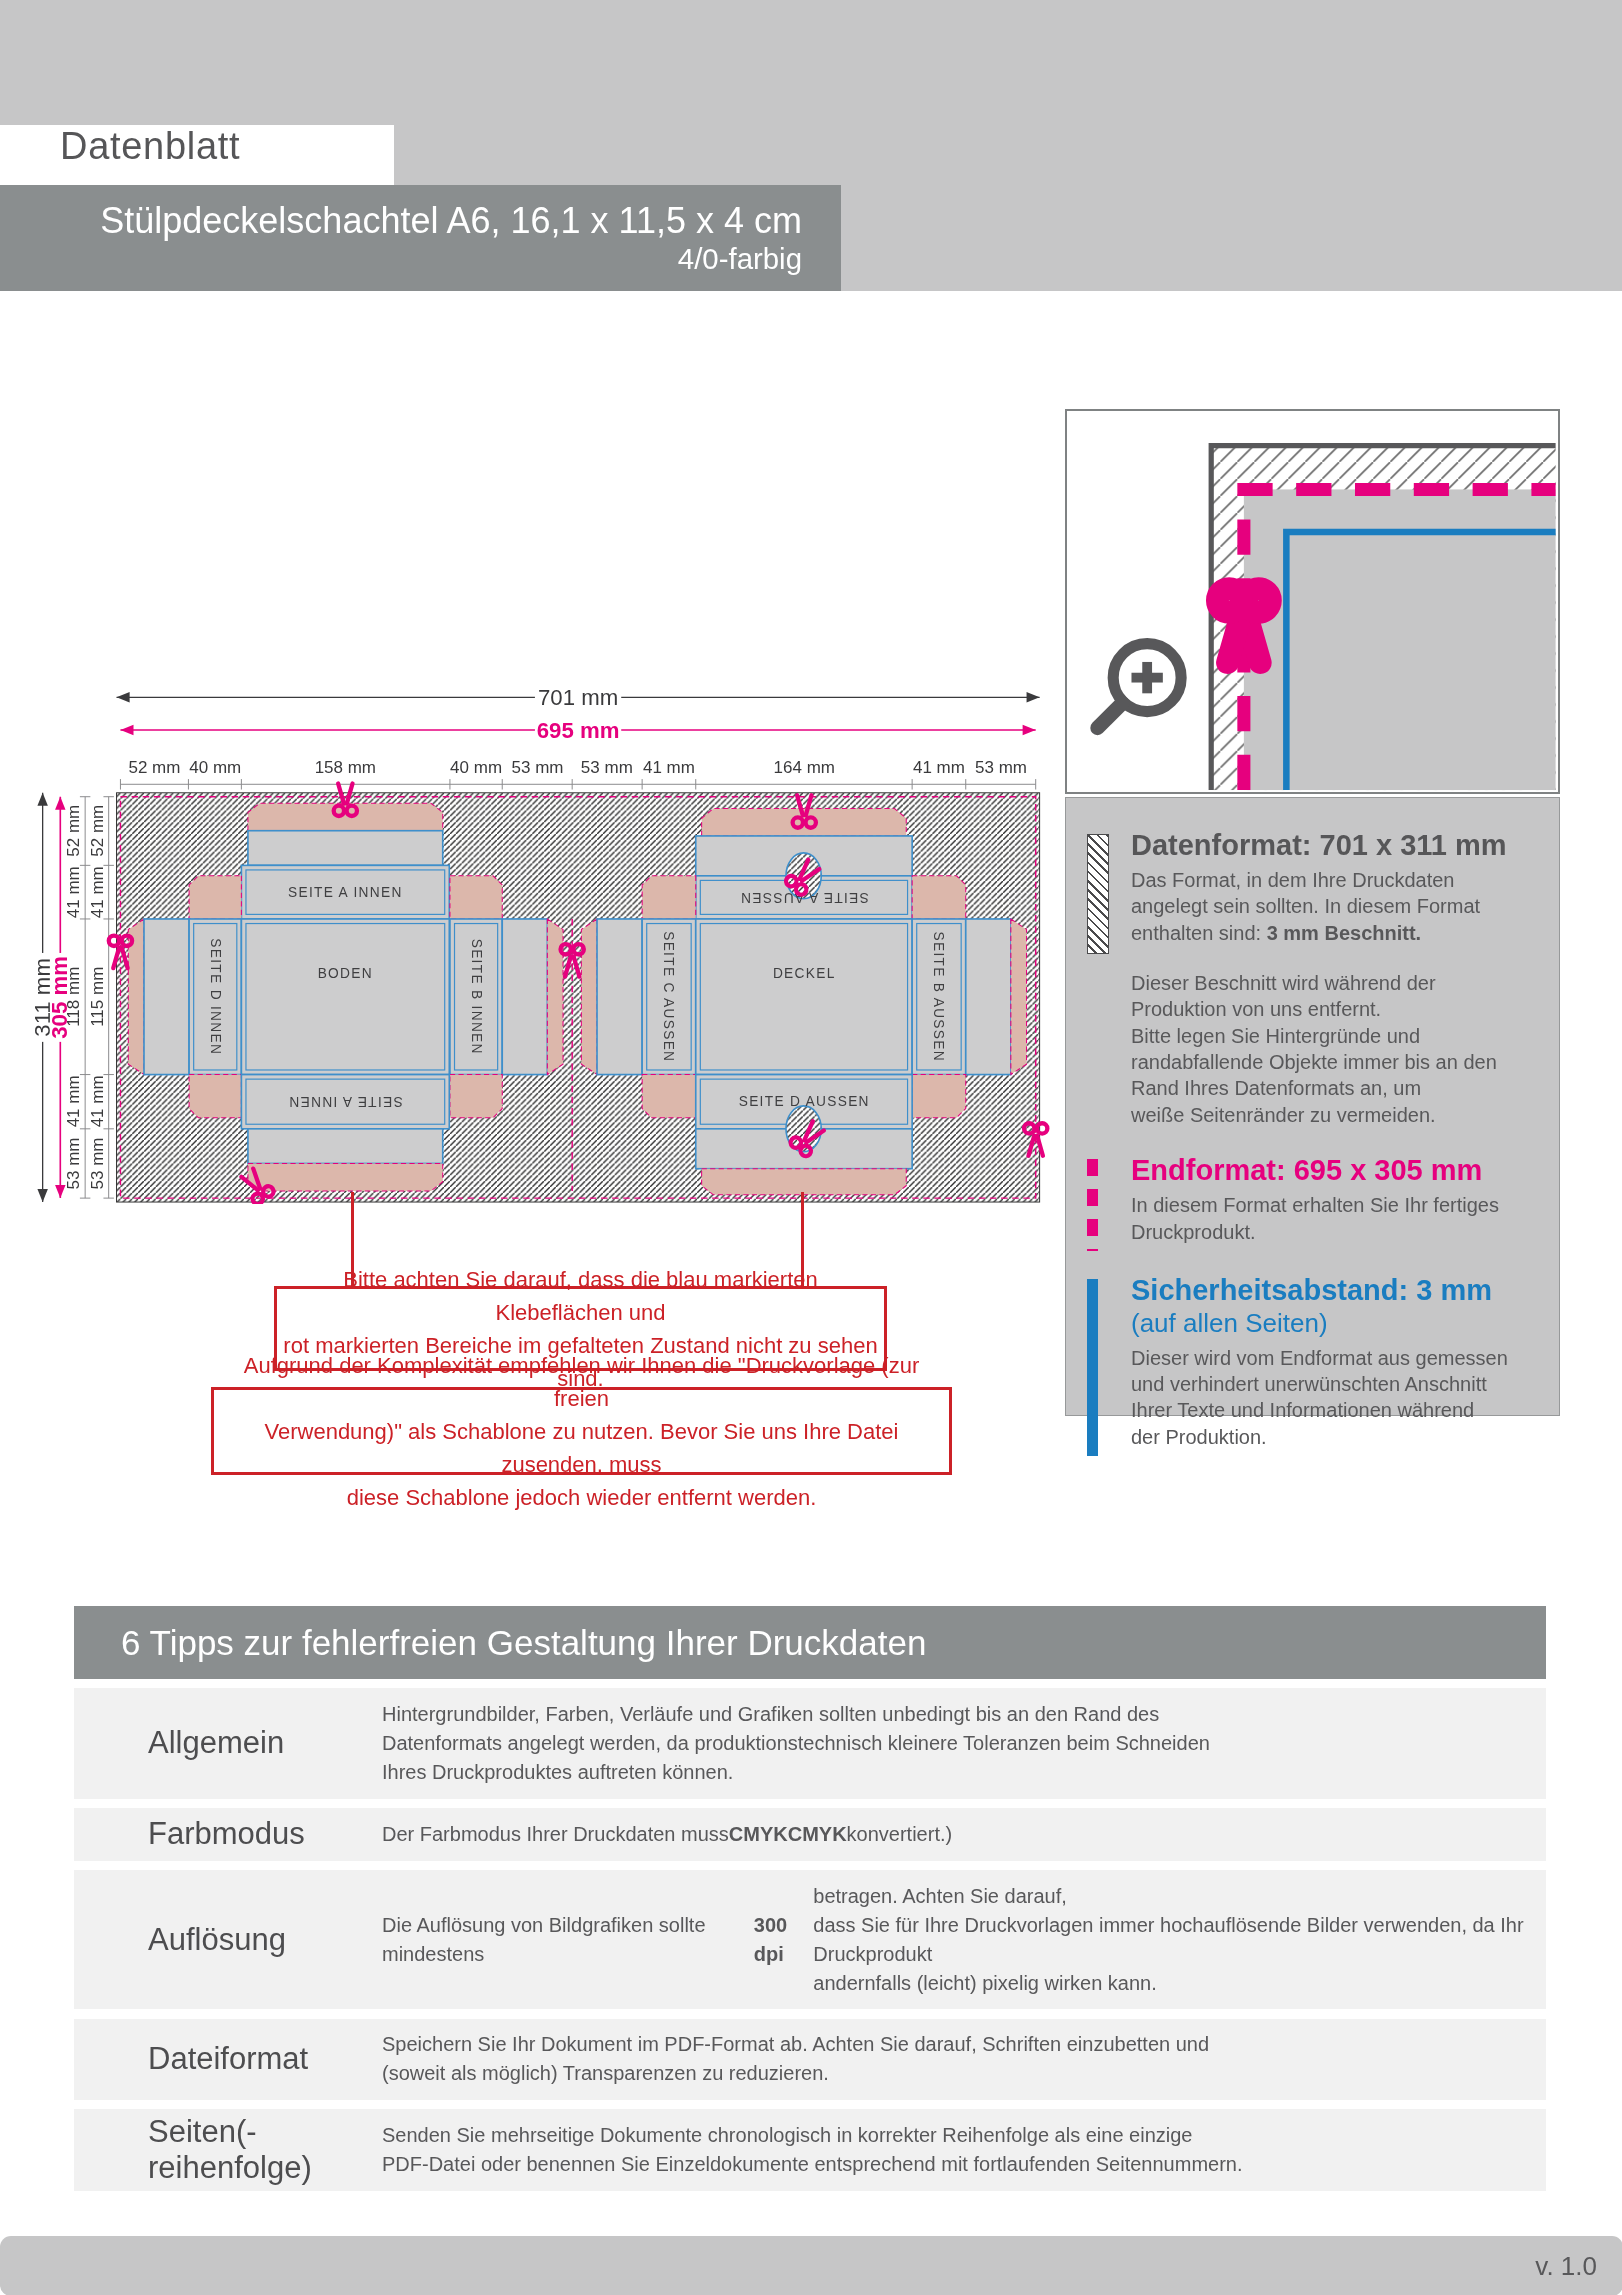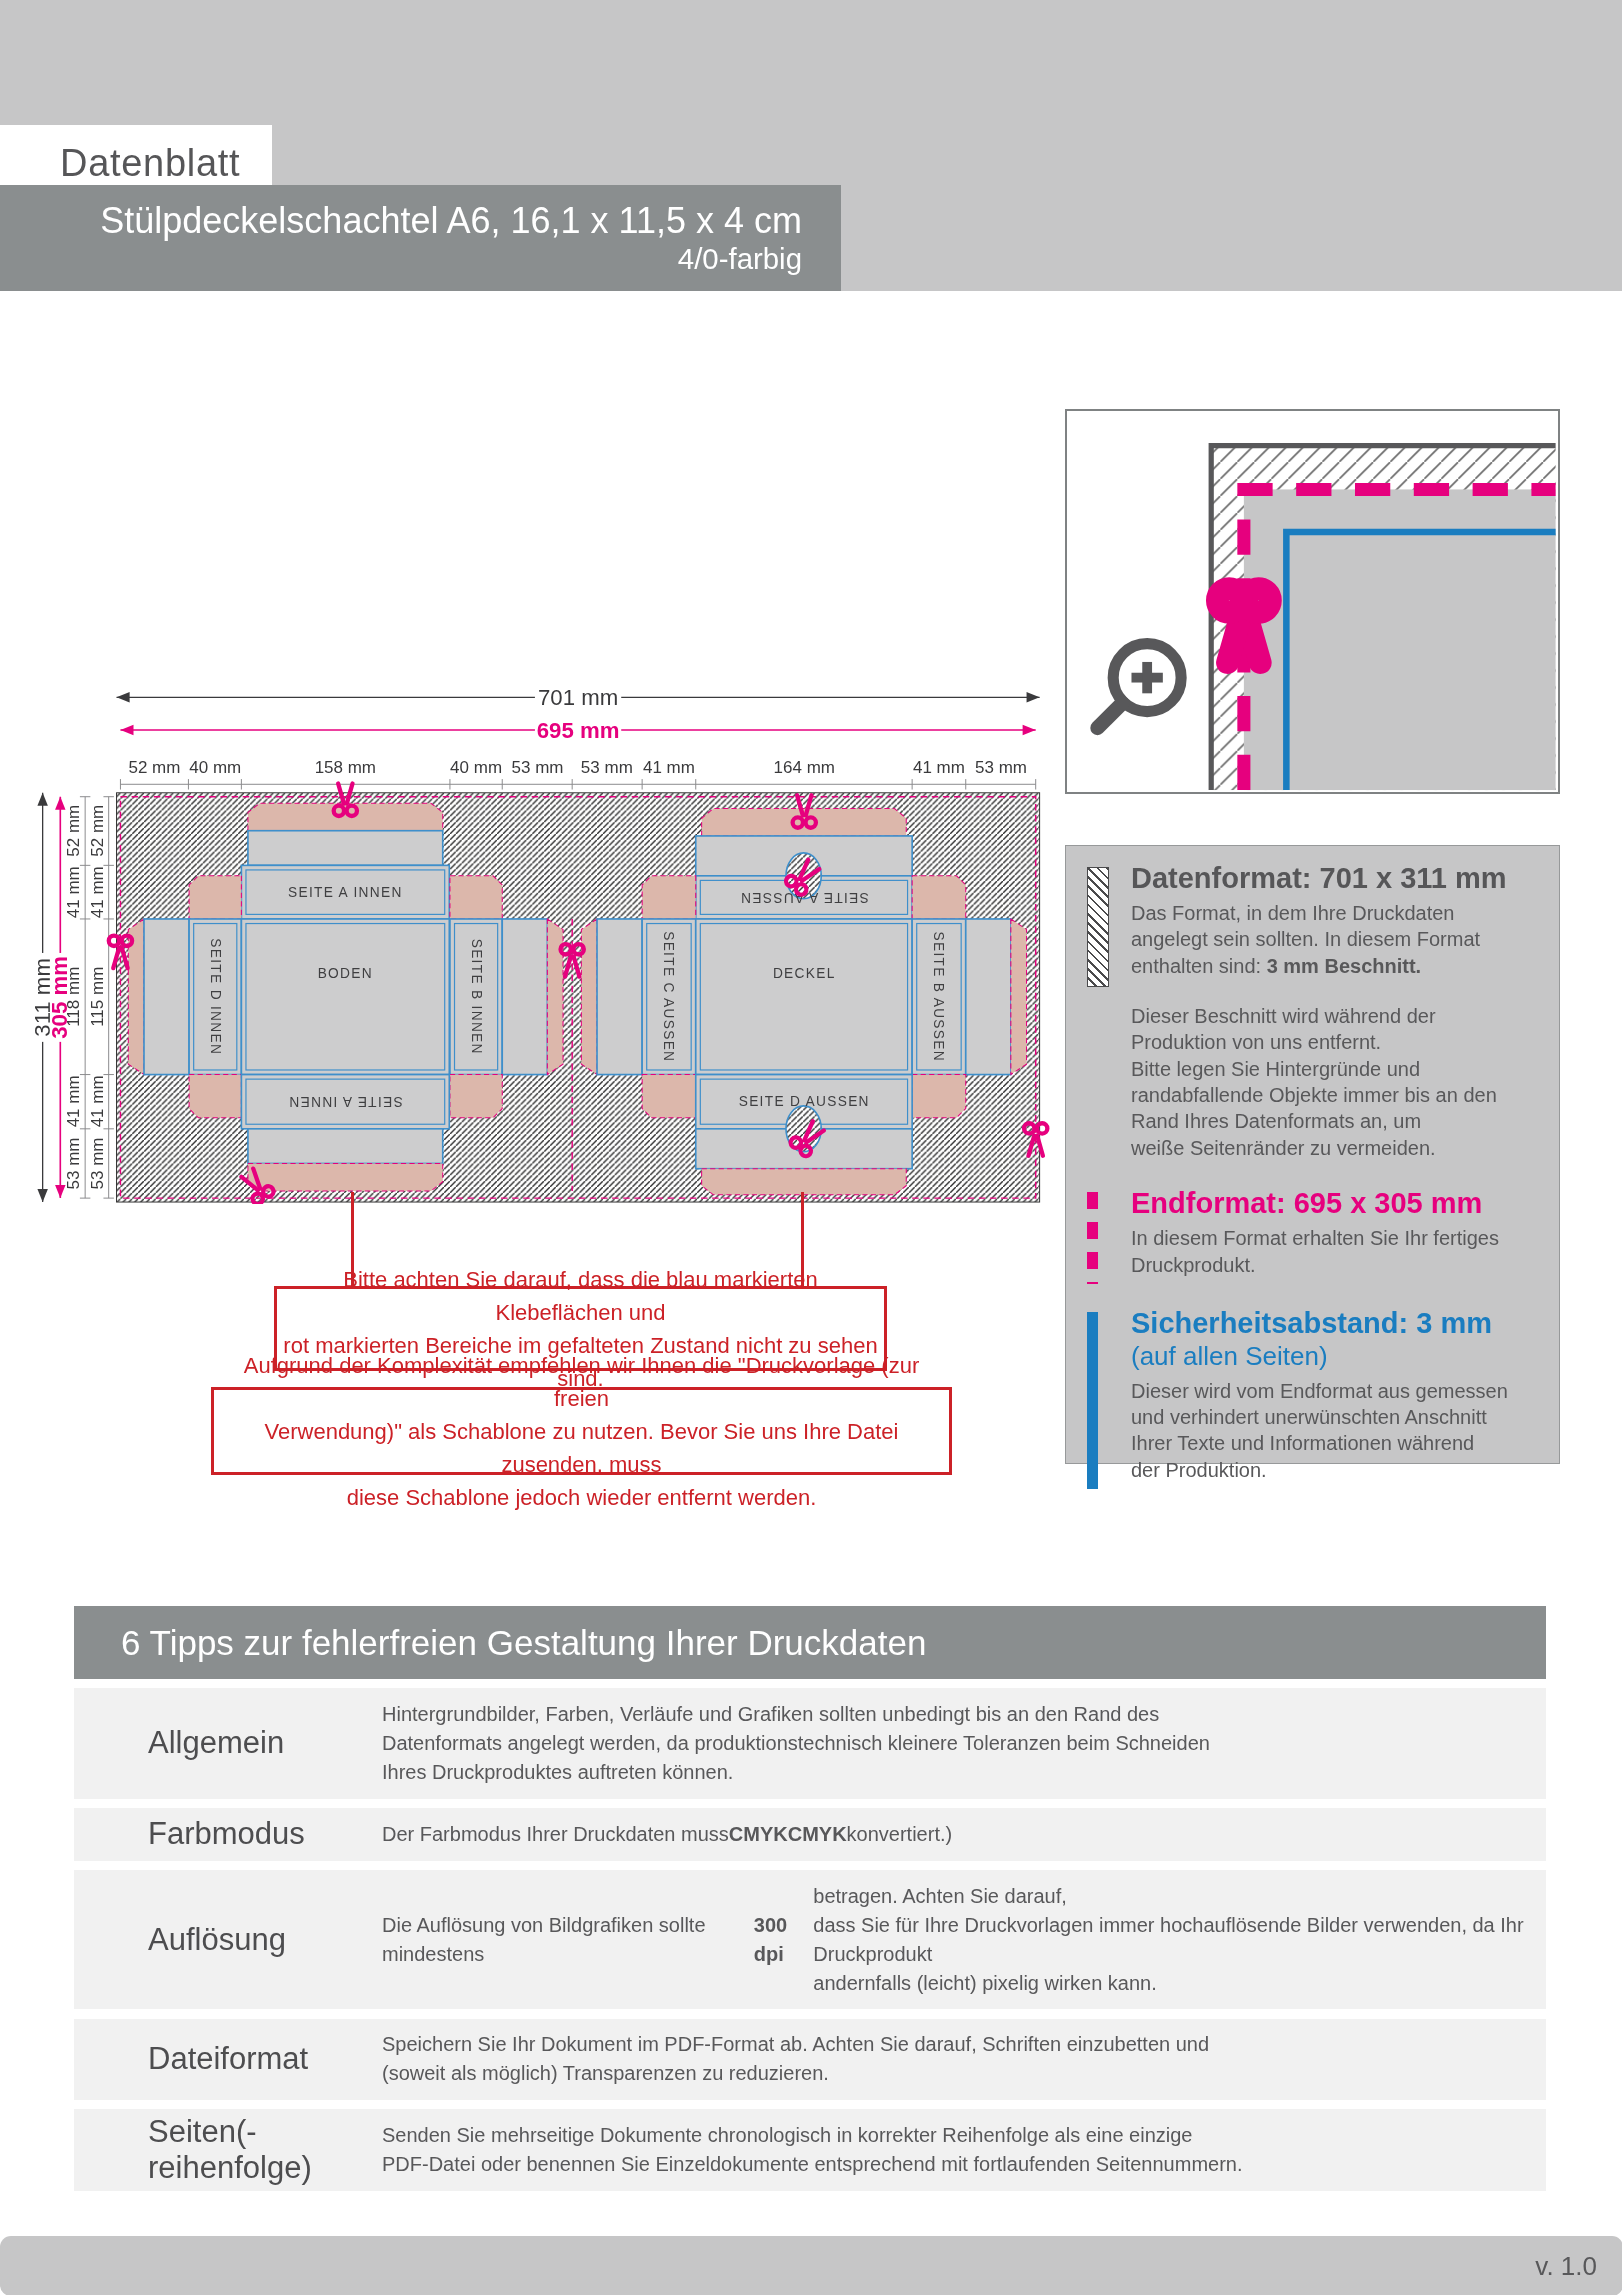--- a/index.html
+++ b/index.html
@@ -2,22 +2,22 @@
 <html style="--c-band_gray: #c6c6c7; --c-band_dark: #8a8e8f; --c-text_dark: #565658; --c-text_gray: #58585a; --c-magenta: #e6007e; --c-blue: #1a7dc0; --c-red: #cc2127; --c-row_bg: #f1f1f1; --c-salmon: #dcb7ab; --c-panel_fill: #cdcdce; --c-panel_border: #3e8fcb; --c-hatch: #2f2f30; --c-dim_black: #3a3a3c;font-size:10.5px"><head>
 <meta charset="utf-8">
 <style>
   html,body{margin:0;padding:0;background:#fff;}
   #page{position:relative;width:1623px;height:2295px;background:#fff;overflow:hidden;
         font-family:"Liberation Sans", sans-serif;color:var(--c-text_gray);}
   .abs{position:absolute;}
 
   
   #top-gray-band{left:0;top:0;width:1623px;height:291px;background:var(--c-band_gray);}
-  #datenblatt-box{left:0;top:125px;width:272px;height:60px;background:#fff;
-                  display:flex;align-items:flex-end;}
+  #datenblatt-box{left:0;top:125px;width:394px;height:60px;background:#fff;
+                  display:flex;align-items:flex-start;}
   #datenblatt-box span{padding-left:60px;font-size:38px;color:var(--c-text_dark);letter-spacing:0.7px;}
   #product-band{left:0;top:185px;width:841px;height:106px;background:var(--c-band_dark);
                 display:flex;flex-direction:column;align-items:flex-end;justify-content:center;}
   #product-band .t1{color:#fff;font-size:36px;padding-right:39px;line-height:1.15;}
   #product-band .t2{color:#fff;font-size:29.4px;padding-right:39px;line-height:1.15;}
 
   
   #dieline-wrap{left:26px;top:681px;width:1027px;height:523px;}
   svg text{font-family:"Liberation Sans", sans-serif;}
   .dimB{stroke:var(--c-dim_black);stroke-width:2;}
@@ -36,21 +36,21 @@
 
   
   .callout{width:2.6px;background:var(--c-red);}
   .notebox{background:#fff;border:3.3px solid var(--c-red);color:var(--c-red);
            display:flex;align-items:center;justify-content:center;text-align:center;
            font-size:22px;line-height:1.5;white-space:pre-line;}
 
   
   #detail-box{left:1065px;top:409px;width:491px;height:381px;background:#fff;border:2px solid #7f8283;}
   #info-panel{left:1065px;top:797px;width:495px;height:619px;background:var(--c-band_gray);
-              border:1.3px solid #97999a;box-sizing:border-box;padding:12px 26px 0 65px;margin-top:48px;}
+              border:1.3px solid #97999a;box-sizing:border-box;padding:27px 26px 0 65px;}
   .info-block{position:relative;}
   .info-title{font-size:29px;font-weight:bold;color:var(--c-text_dark);}
   .info-title.mag{color:var(--c-magenta);}
   .info-title.blu{color:var(--c-blue);}
   .info-sub{font-size:26px;color:var(--c-blue);margin-top:1.3px;}
   .info-body{font-size:20px;line-height:1.32;color:var(--c-text_gray);margin-top:5.2px;white-space:pre-line;}
   .swatch{position:absolute;left:-44px;top:5.2px;}
   #swatch-datenformat{width:19.6px;height:118px;background:#fff;border:1.3px solid #4a4a4c;
      background-image:repeating-linear-gradient(45deg, transparent 0 4.6px, #4a4a4c 4.6px 6.5px);}
   #swatch-endformat{width:10.5px;height:92px;

